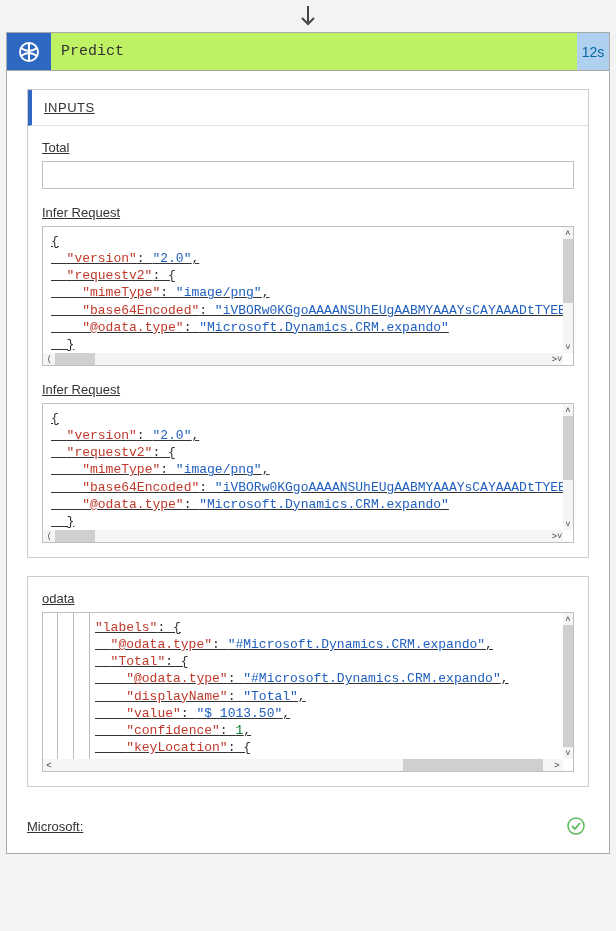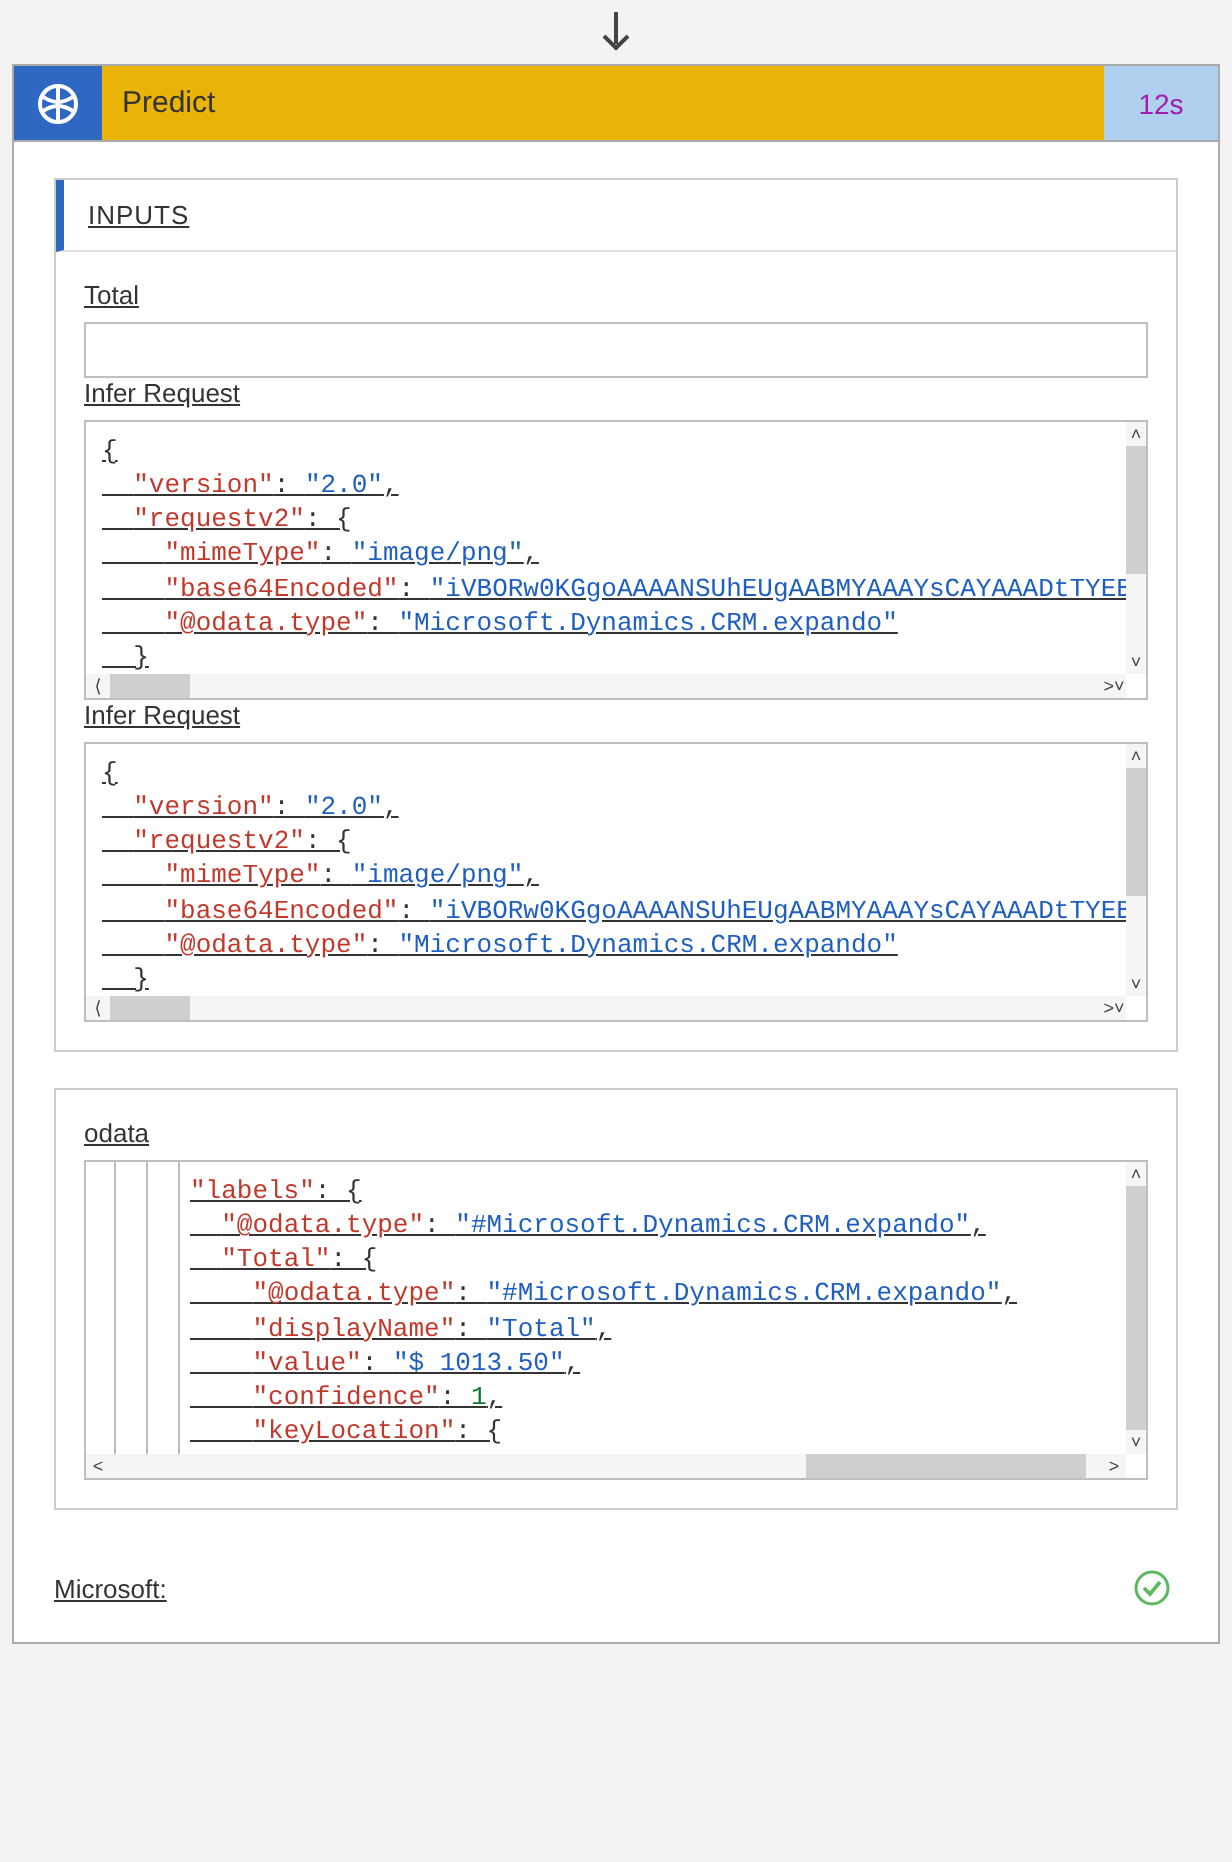--- a/index.html
+++ b/index.html
@@ -17,48 +17,48 @@
   }
   .card-header {
     display:flex; align-items:stretch; height:38px;
     border-bottom:1px solid #aaa;
   }
   .card-header .iconcell {
     width:44px; background:#2f68c2;
     display:flex; align-items:center; justify-content:center;
   }
   .card-header .titlecell {
-    flex:1; background:#eab308; display:flex; align-items:center;
-    padding-left:10px; color:#333; font-size:15px;
+    flex:1; background:#bef264; display:flex; align-items:center;
+    padding-left:10px; color:#333; font-size:15px;font-family:Liberation Mono, monospace;
   }
   .card-header .badgecell {
-    width:57px; background:#b0d0f0; display:flex;
+    width:32px; background:#b0d0f0; display:flex;
     align-items:center; justify-content:center;
-    color:#a21caf; font-size:14px;
+    color:#0369a1; font-size:14px;
   }
 
   .card-body { padding:18px 20px 10px 20px;text-decoration:underline; }
 
   .panel {
     border:1px solid #ccc; margin-bottom:18px;
   }
   .panel-hdr {
     border-left:4px solid #2f68c2;
     padding:10px 12px; font-size:13px; letter-spacing:0.5px;
     color:#333; border-bottom:1px solid #e0e0e0;
   }
   .panel-body { padding:14px; }
 
   .field-label { font-size:13px; color:#333; margin-bottom:6px; }
   .text-input {
     width:100%; border:1px solid #bfbfbf; height:28px;
     background:#fff; padding:0 6px; font-family:inherit; font-size:13px;
   }
 
-  .block { }
+  .block { margin-top:16px; }
   .codebox {
     position:relative; border:1px solid #bfbfbf; background:#fff;
     height:140px;
   }
   .codebox pre {
     margin:0; padding:6px 8px 6px 8px;
     font-family:Consolas, "Courier New", monospace;
     font-size:13px; line-height:1.32; color:#333;
     white-space:pre; overflow:hidden; height:calc(100% - 12px);
   }

